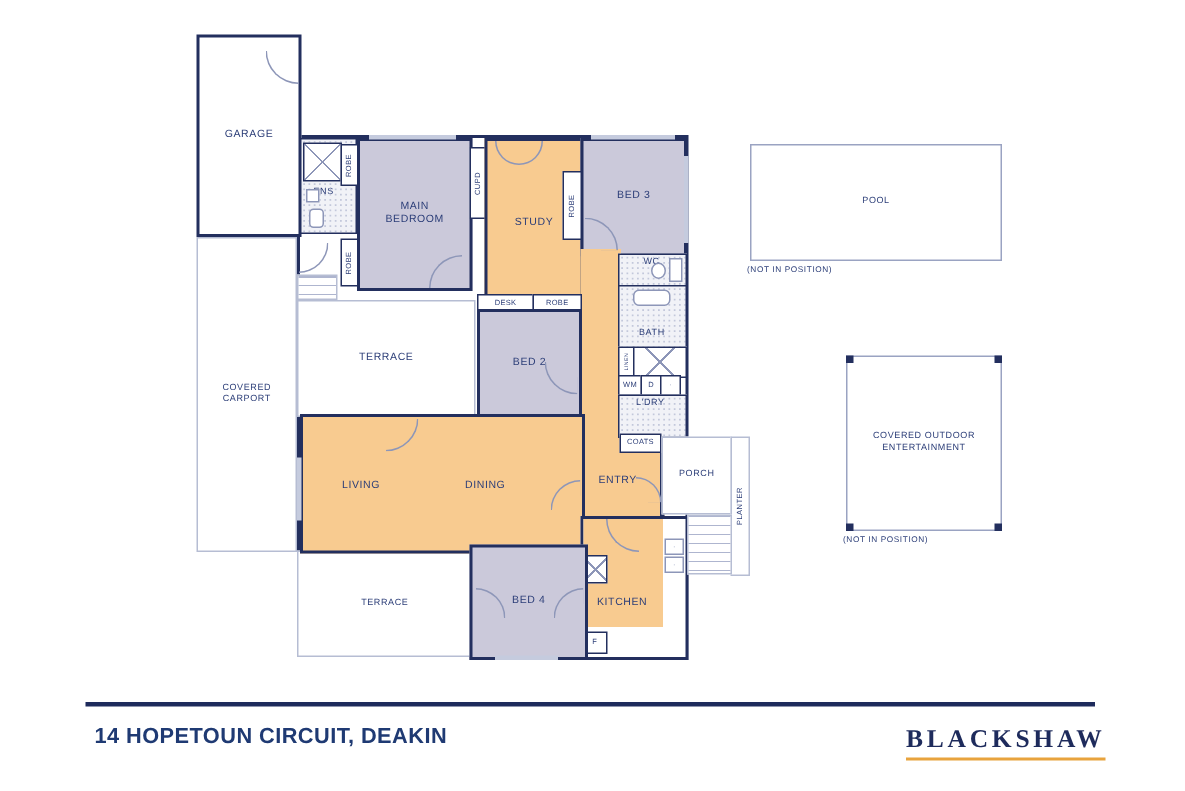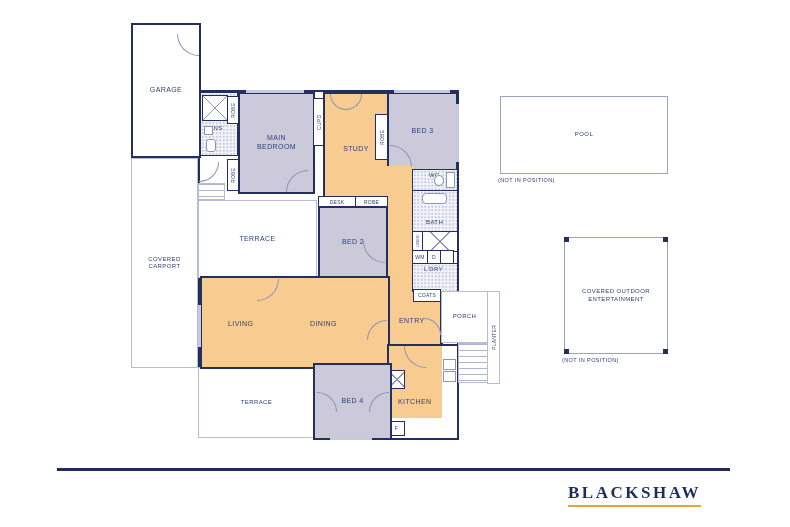--- a/index.html
+++ b/index.html
@@ -152,15 +152,16 @@
   <div class="arc tr" style="left:390px;top:145px;width:22px;height:22px;"></div>
   <div class="arc bl" style="left:363px;top:241px;width:22px;height:22px;"></div>
   <div class="arc br" style="left:257px;top:279px;width:22px;height:22px;"></div>
   <div class="arc tl" style="left:367px;top:320px;width:20px;height:20px;"></div>
   <div class="arc tr" style="left:424px;top:318px;width:17px;height:17px;"></div>
   <div class="arc tr" style="left:317px;top:392px;width:20px;height:20px;"></div>
   <div class="arc tl" style="left:369px;top:392px;width:20px;height:20px;"></div>
   <div class="arc bl" style="left:404px;top:346px;width:22px;height:22px;"></div>
 
   <div class="footer-rule" style="left:57px;top:468px;width:673px;height:3px;"></div>
-  <div class="brand" style="left:568px;top:483px;">BLACKSHAW</div>
+  <div class="address" style="left:63px;top:483px;">14 HOPETOUN CIRCUIT, DEAKIN</div>
+  <div class="brand" style="left:604px;top:483px;">BLACKSHAW</div>
 
 </div>
 
 </body></html>

